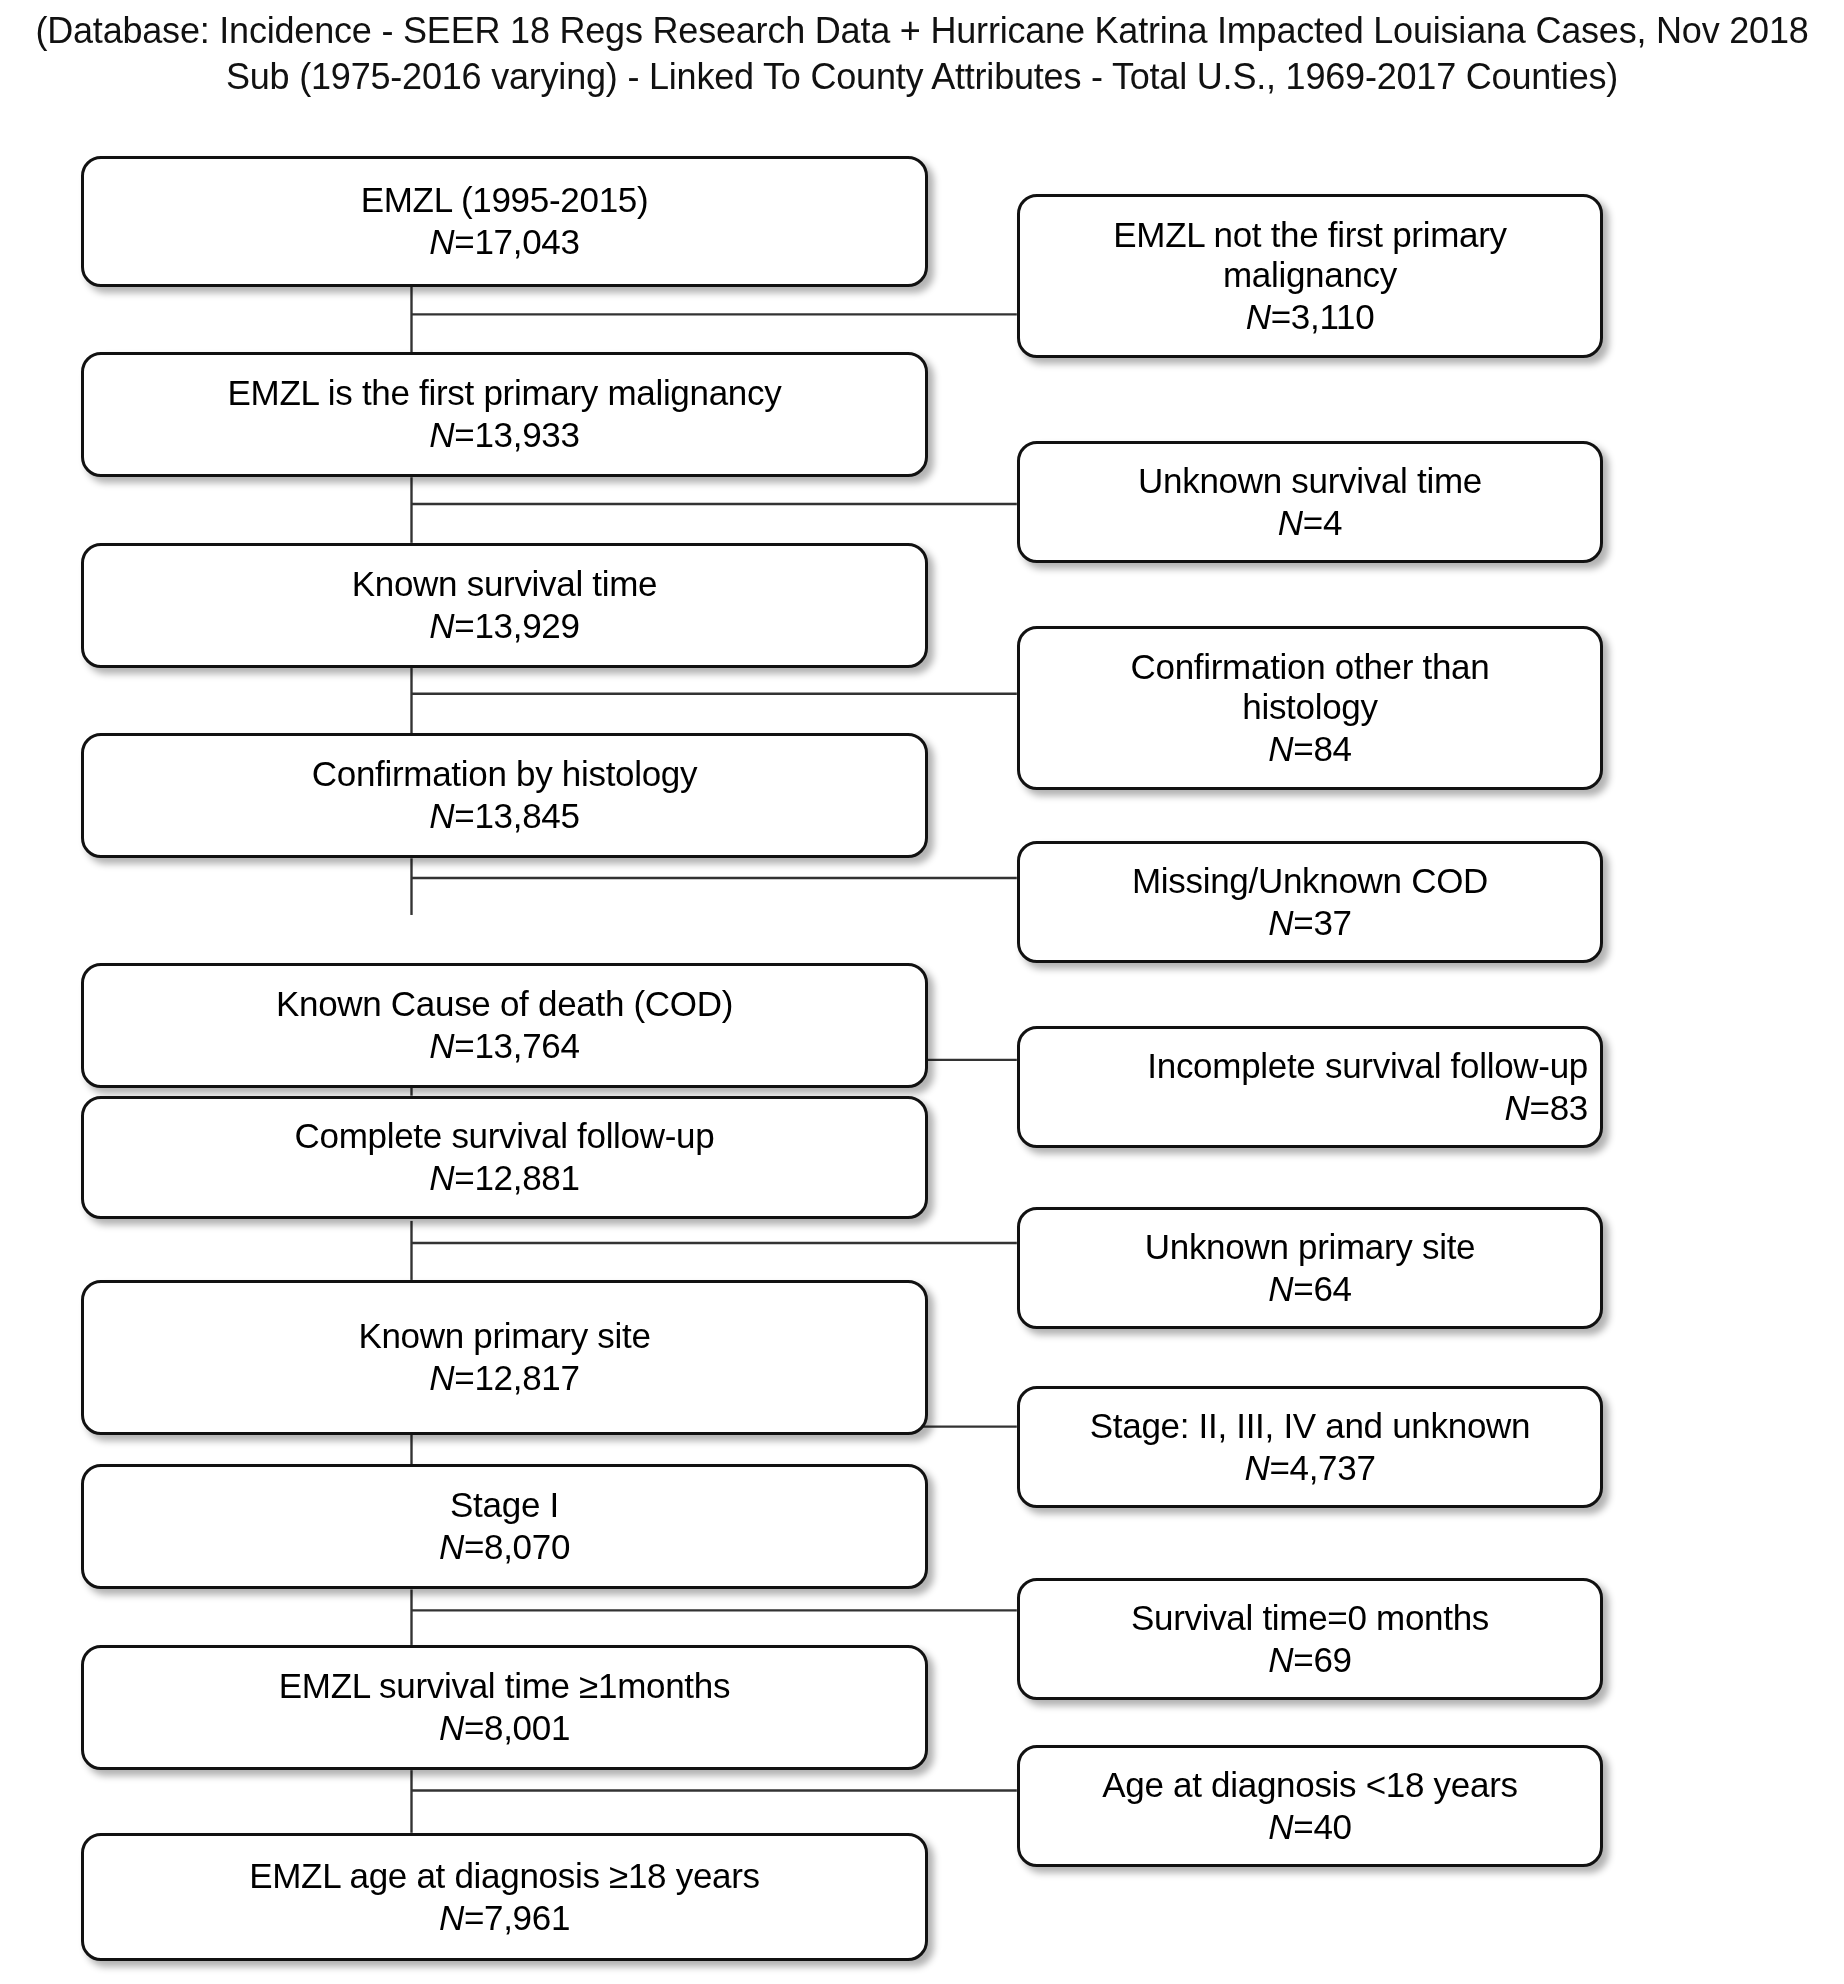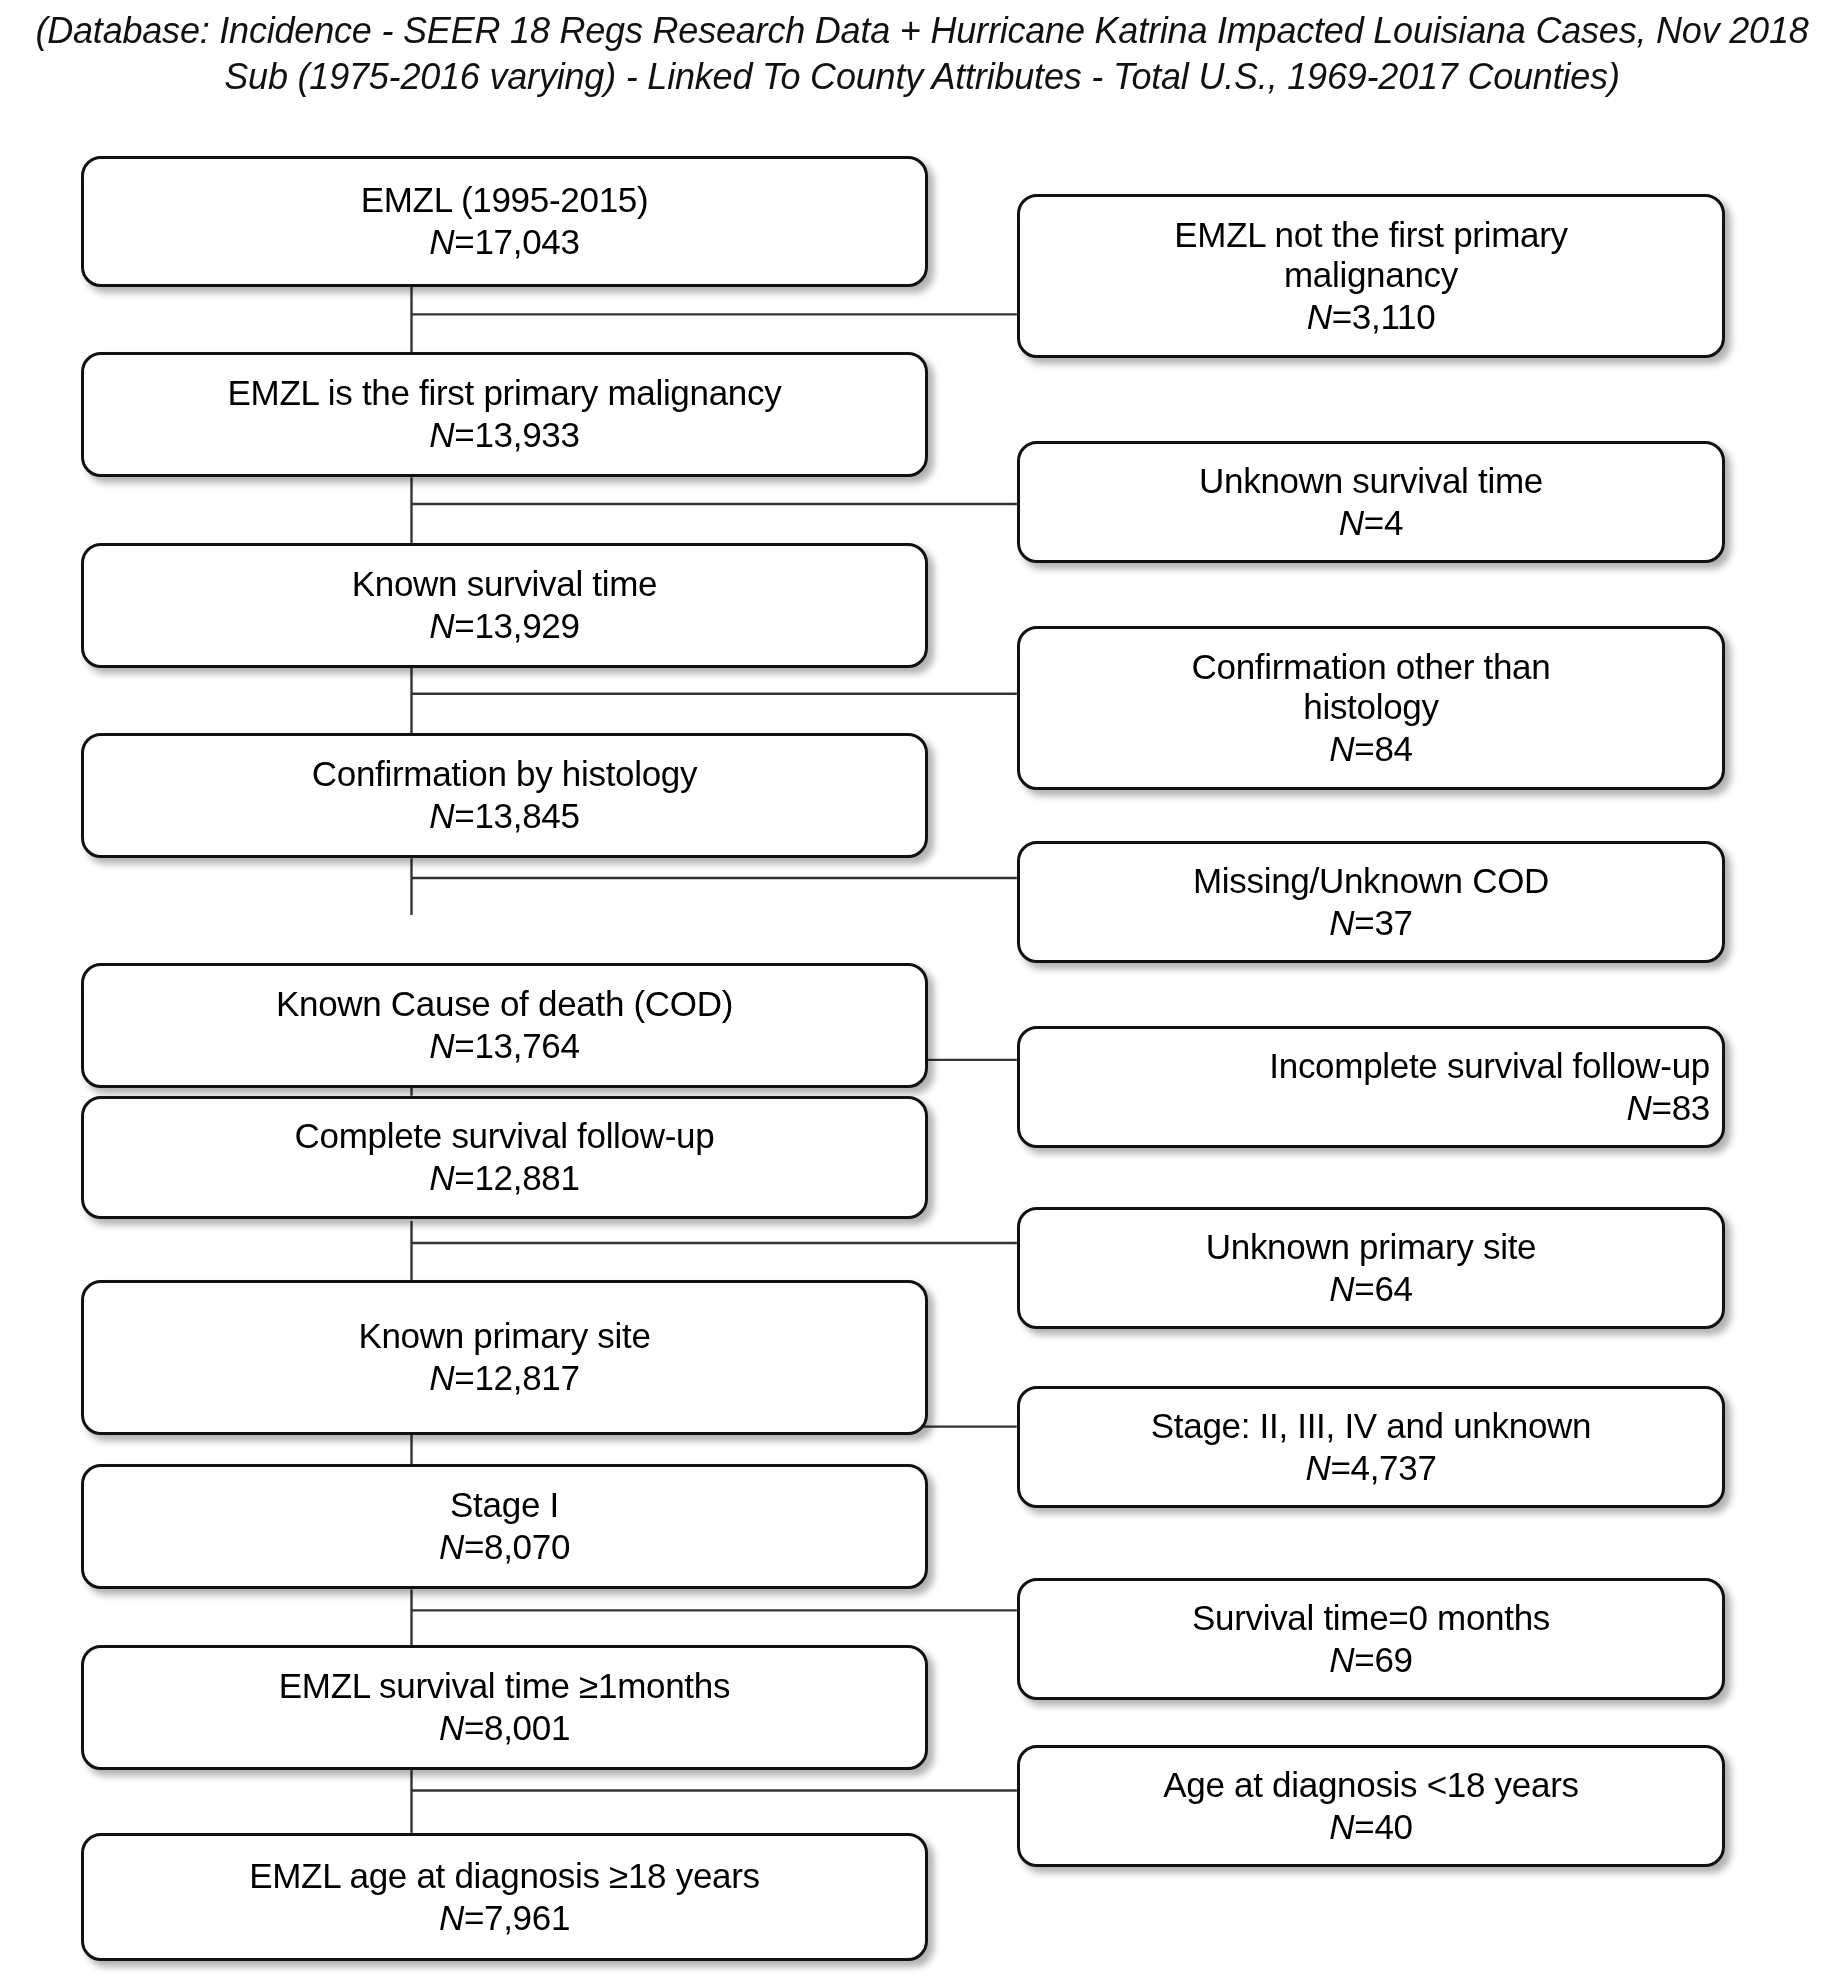--- a/index.html
+++ b/index.html
@@ -24,21 +24,20 @@
     position: absolute;
     left: 24px;
     top: 8.4px;
     width: 1796px;
     text-align: center;
     font-size: 36px;
     line-height: 1.28;
     letter-spacing: -0.2px;
     font-family: "Liberation Sans", sans-serif;
     color: #111111;
-    font-style: italic;
   }
 
   
   #connectors {
     position: absolute;
     left: 0;
     top: 0;
     width: 1844px;
     height: 1985px;
     pointer-events: none;
@@ -73,21 +72,21 @@
     font-size: 35px;
     line-height: 1.16;
     letter-spacing: -0.3px;
     margin-top: 1.2px;
   }
   .node .count .nvar {
     font-style: italic;
   }
 
   .main-node { width: 847px; left: 81px; }
-  .side-node { width: 708px; left: 1017px; }
+  .side-node { width: 586px; left: 1017px; }
 </style>
 </head>
 <body>
 
 <div id="canvas">
 
   <div id="caption">(Database: Incidence - SEER 18 Regs Research Data + Hurricane Katrina Impacted Louisiana Cases, Nov 2018 Sub (1975-2016 varying) - Linked To County Attributes - Total U.S., 1969-2017 Counties)</div>
 
   <svg id="connectors" viewBox="0 0 3092 3328" xmlns="http://www.w3.org/2000/svg">
 

